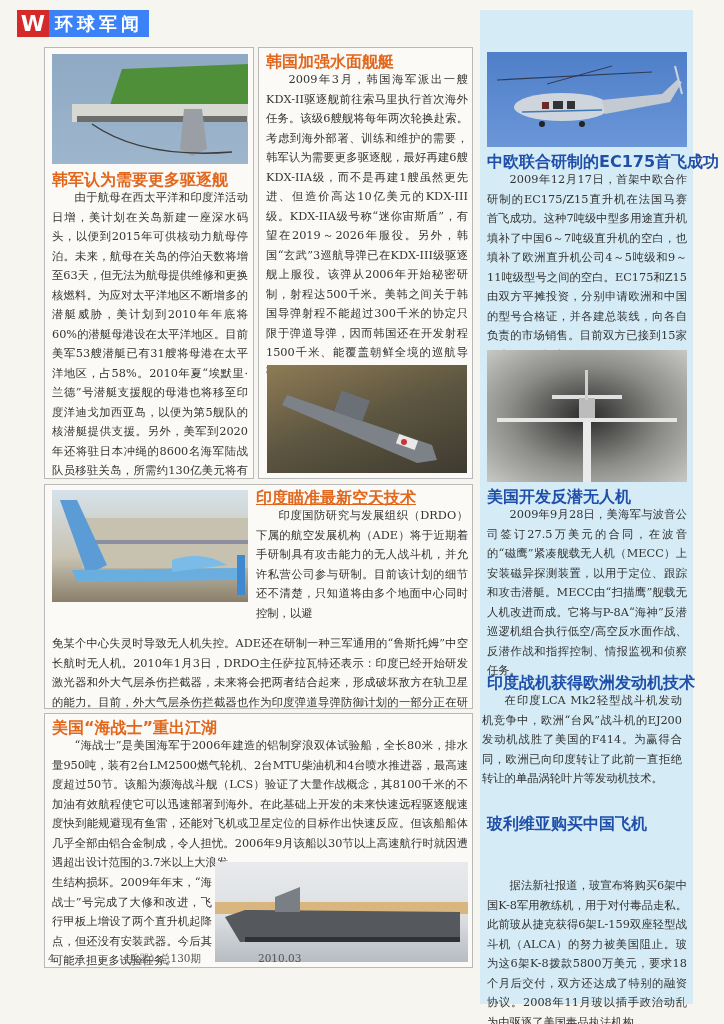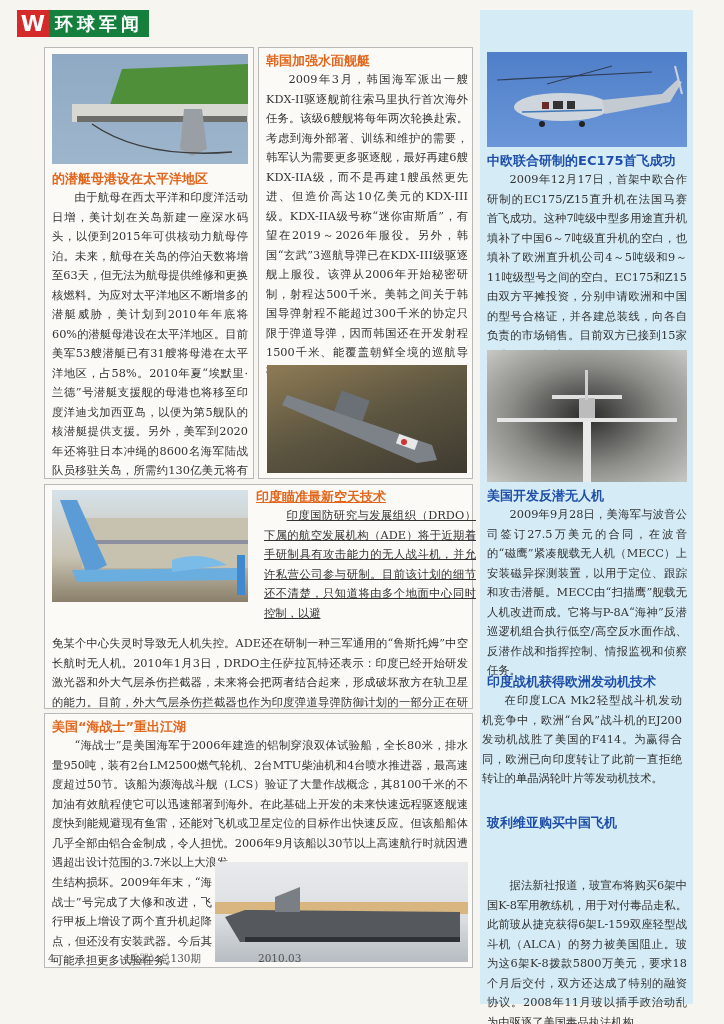--- a/index.html
+++ b/index.html
@@ -1,26 +1,26 @@
 <!DOCTYPE html>
 <html><head>
 <meta charset="utf-8">
 <style>
   * { box-sizing: border-box; margin: 0; padding: 0; }
   html, body { width: 724px; height: 1024px; background: #f7f5f0; overflow: hidden; }
   body { position: relative; font-family: "DejaVu Serif", "Liberation Serif", serif; color: #2a2a2a; }
 
   .masthead { position: absolute; left: 17px; top: 10px; height: 27px; display: flex; }
   .mh-w { width: 32px; height: 27px; background: #d42a2a; color: #fff; font-family: "DejaVu Sans", sans-serif; font-weight: bold; font-size: 22px; text-align: center; line-height: 27px; }
-  .mh-title { height: 27px; background: #15803d; color: #fff; font-size: 18px; line-height: 27px; padding: 0 6px; letter-spacing: 4px; font-weight: bold; }
+  .mh-title { height: 27px; background: #3b82f6; color: #fff; font-size: 18px; line-height: 27px; padding: 0 6px; letter-spacing: 4px; font-weight: bold; }
 
   .box { position: absolute; border: 1px solid #b9b9b9; background: #fbfaf7; }
   .photo { position: absolute; overflow: hidden; }
 
-  .headline { font-family: "DejaVu Sans", sans-serif; font-weight: bold; font-size: 13px; position: absolute; white-space: nowrap; }
+  .headline { font-family: "DejaVu Sans", sans-serif; font-weight: bold; font-size: 16px; position: absolute; white-space: nowrap; }
   .h-orange { color: #e2661c; }
   .h-blue { color: #1f4fa8; }
 
   .body-text { position: absolute; font-size: 11.3px; line-height: 19.5px; text-align: justify; color: #333; }
   .body-text p { text-indent: 2em; }
 
   .sidebar { position: absolute; left: 480px; top: 10px; width: 213px; height: 994px; background: #d5ecf6; }
 
   .footer { position: absolute; top: 952px; font-size: 10.5px; color: #555; }
 </style>
@@ -54,21 +54,21 @@
 <div class="box" style="left:44px; top:47px; width:210px; height:432px;"></div>
 <div class="photo" style="left:52px; top:54px; width:196px; height:110px; background:linear-gradient(180deg,#8fa9c4 0%,#9eb6cc 100%);">
   <svg width="196" height="110" viewBox="0 0 196 110">
     <path d="M70 15 L196 10 L196 60 L55 60 Z" fill="#4f8f3a"></path>
     <rect x="20" y="50" width="176" height="18" fill="#d8d8d2"></rect>
     <rect x="25" y="62" width="170" height="6" fill="#6d6d6a"></rect>
     <path d="M132 55 L150 55 L155 95 L140 102 L128 95 Z" fill="#9a9fa6"></path>
     <path d="M40 70 Q90 105 180 98" stroke="#3d3d3d" stroke-width="1.5" fill="none"></path>
   </svg>
 </div>
-<div class="headline h-orange" style="left:52px; top:170px;">的潜艇母港设在太平洋地区</div>
+<div class="headline h-orange" style="left:52px; top:170px;">韩军认为需要更多驱逐舰</div>
 <div class="body-text" style="left:52px; top:188px; width:196px;">
   <p>由于航母在西太平洋和印度洋活动日增，美计划在关岛新建一座深水码头，以便到2015年可供核动力航母停泊。未来，航母在关岛的停泊天数将增至63天，但无法为航母提供维修和更换核燃料。为应对太平洋地区不断增多的潜艇威胁，美计划到2010年年底将60%的潜艇母港设在太平洋地区。目前美军53艘潜艇已有31艘将母港在太平洋地区，占58%。2010年夏“埃默里·兰德”号潜艇支援舰的母港也将移至印度洋迪戈加西亚岛，以便为第5舰队的核潜艇提供支援。另外，美军到2020年还将驻日本冲绳的8600名海军陆战队员移驻关岛，所需约130亿美元将有60亿美元由日本负担。</p>
 </div>
 
 <div class="box" style="left:258px; top:47px; width:215px; height:432px;"></div>
 <div class="headline h-orange" style="left:266px; top:52px;">韩国加强水面舰艇</div>
 <div class="body-text" style="left:266px; top:70px; width:202px;">
   <p>2009年3月，韩国海军派出一艘KDX-II驱逐舰前往索马里执行首次海外任务。该级6艘舰将每年两次轮换赴索。考虑到海外部署、训练和维护的需要，韩军认为需要更多驱逐舰，最好再建6艘KDX-IIA级，而不是再建1艘虽然更先进、但造价高达10亿美元的KDX-III级。KDX-IIA级号称“迷你宙斯盾”，有望在2019～2026年服役。另外，韩国“玄武”3巡航导弹已在KDX-III级驱逐舰上服役。该弹从2006年开始秘密研制，射程达500千米。美韩之间关于韩国导弹射程不能超过300千米的协定只限于弹道导弹，因而韩国还在开发射程1500千米、能覆盖朝鲜全境的巡航导弹。</p>
 </div>
 <div class="photo" style="left:267px; top:365px; width:200px; height:108px; background:linear-gradient(160deg,#8f7b55 0%,#5c5540 50%,#3e3a30 100%);">
@@ -85,21 +85,21 @@
   <svg width="196" height="112" viewBox="0 0 196 112">
     <rect x="30" y="28" width="166" height="50" fill="#c7c2b0"></rect>
     <rect x="30" y="50" width="166" height="4" fill="#8b8fa0"></rect>
     <path d="M8 10 L25 10 L55 75 L35 85 Z" fill="#5b9bd6"></path>
     <path d="M20 80 L190 78 L185 90 L25 92 Z" fill="#6aaee0"></path>
     <path d="M120 70 Q150 60 175 75 L120 82 Z" fill="#7bbbe8"></path>
     <rect x="185" y="65" width="8" height="40" fill="#3f89d0"></rect>
   </svg>
 </div>
 <div class="headline h-orange" style="left:256px; top:488px;text-decoration:underline;">印度瞄准最新空天技术</div>
-<div class="body-text" style="left:264px; top:506px; width:212px;text-decoration:underline;">
+<div class="body-text" style="left:256px; top:506px; width:212px;">
   <p>印度国防研究与发展组织（DRDO）下属的航空发展机构（ADE）将于近期着手研制具有攻击能力的无人战斗机，并允许私营公司参与研制。目前该计划的细节还不清楚，只知道将由多个地面中心同时控制，以避</p>
 </div>
 <div class="body-text" style="left:52px; top:634px; width:416px;">
   <div>免某个中心失灵时导致无人机失控。ADE还在研制一种三军通用的“鲁斯托姆”中空长航时无人机。2010年1月3日，DRDO主任萨拉瓦特还表示：印度已经开始研发激光器和外大气层杀伤拦截器，未来将会把两者结合起来，形成破坏敌方在轨卫星的能力。目前，外大气层杀伤拦截器也作为印度弹道导弹防御计划的一部分正在研制中。激光器则用于提供清晰的卫星图像，以便引导杀伤拦截器对其进行打击。</div>
 </div>
 
 <div class="box" style="left:44px; top:713px; width:429px; height:255px;"></div>
 <div class="headline h-orange" style="left:52px; top:718px;">美国“海战士”重出江湖</div>
 <div class="body-text" style="left:52px; top:736px; width:416px;">
   <p>“海战士”是美国海军于2006年建造的铝制穿浪双体试验船，全长80米，排水量950吨，装有2台LM2500燃气轮机、2台MTU柴油机和4台喷水推进器，最高速度超过50节。该船为濒海战斗舰（LCS）验证了大量作战概念，其8100千米的不加油有效航程使它可以迅速部署到海外。在此基础上开发的未来快速远程驱逐舰速度快到能规避现有鱼雷，还能对飞机或卫星定位的目标作出快速反应。但该船船体几乎全部由铝合金制成，令人担忧。2006年9月该船以30节以上高速航行时就因遭遇超出设计范围的3.7米以上大浪发</p>

